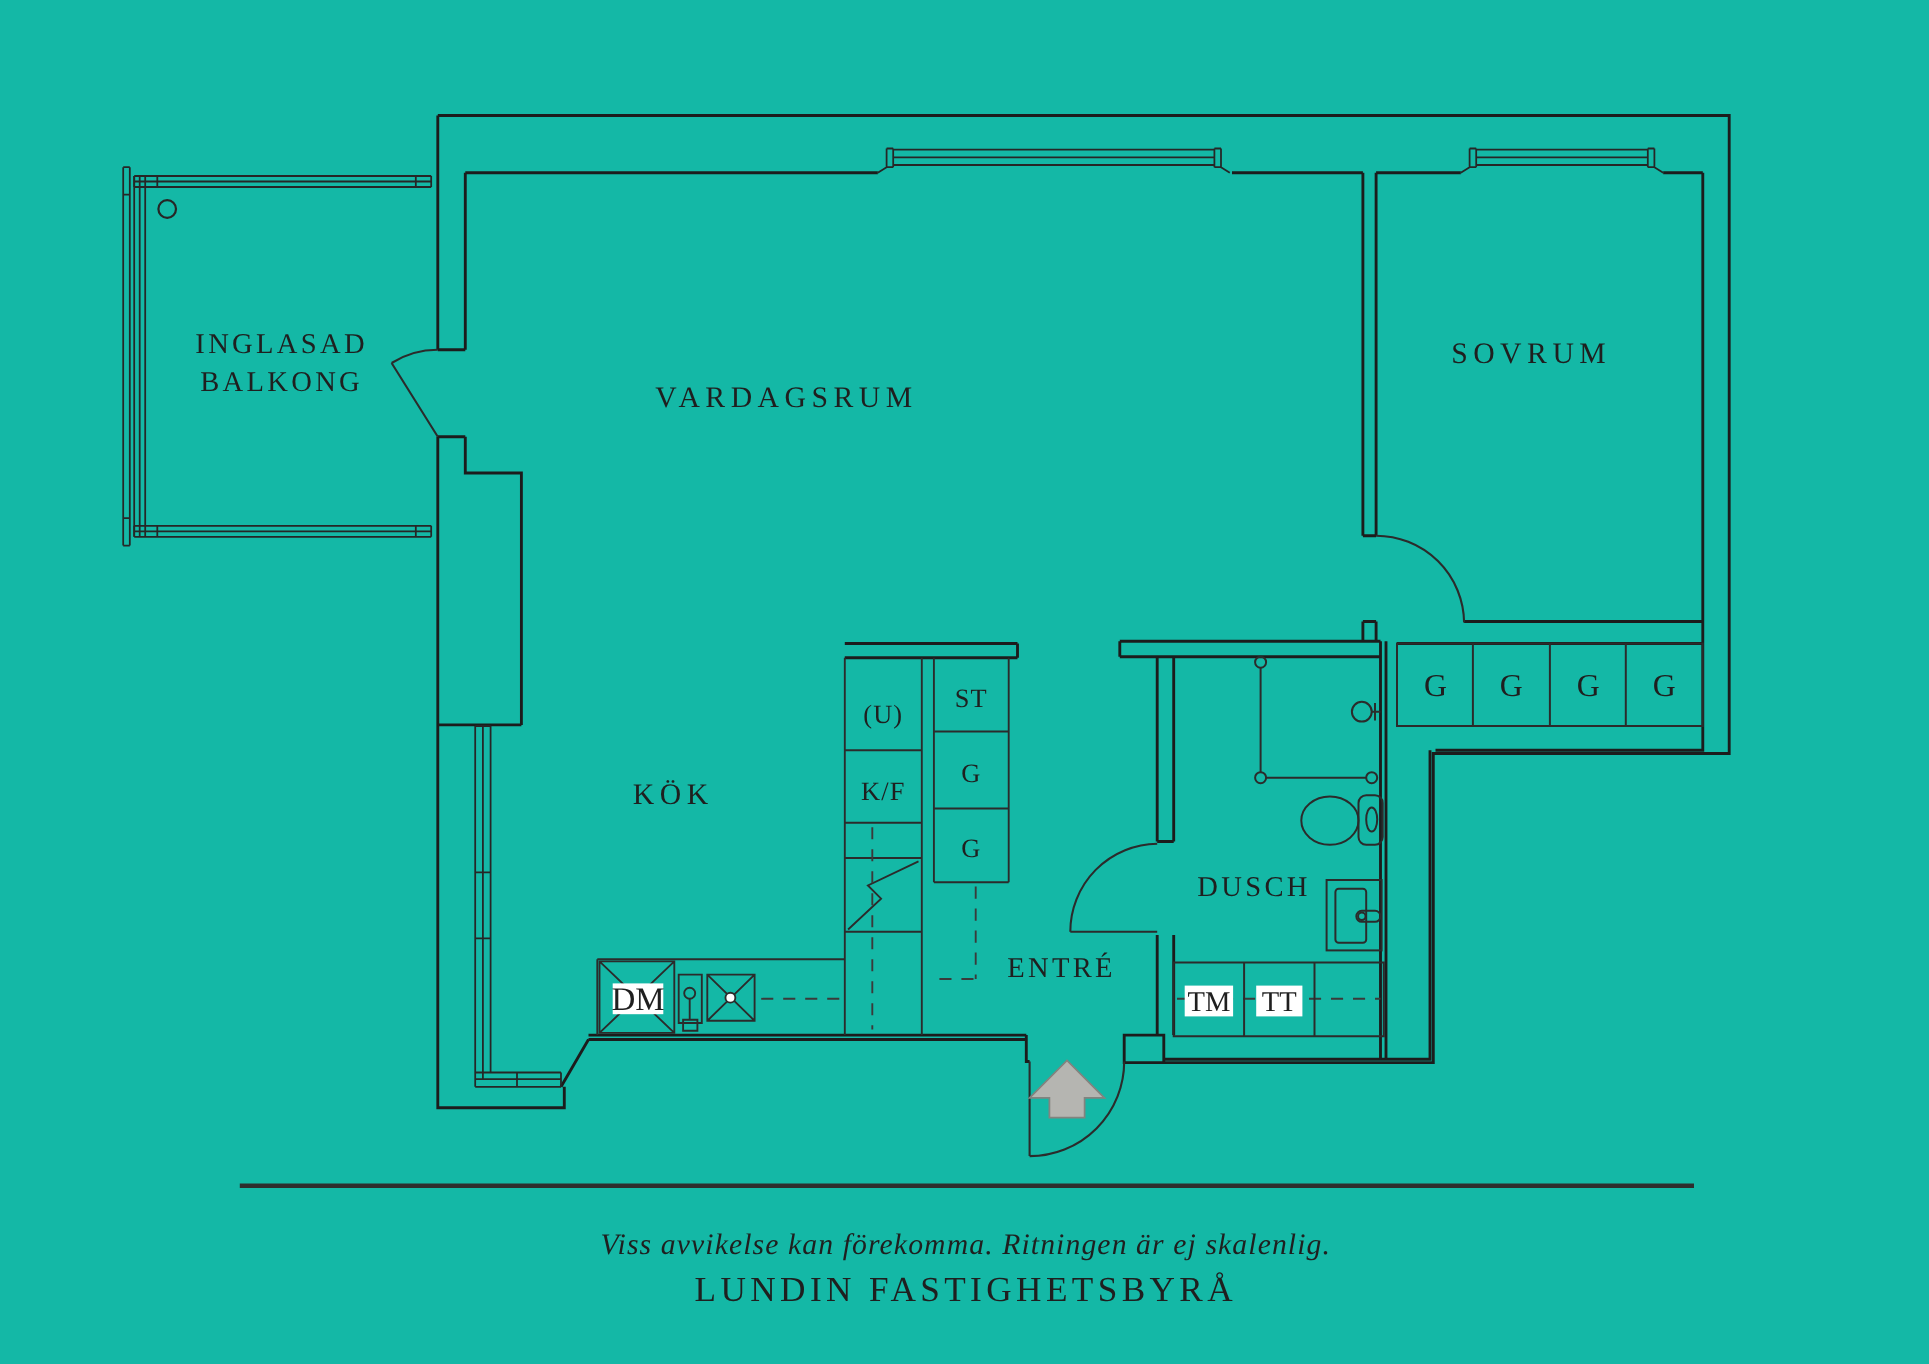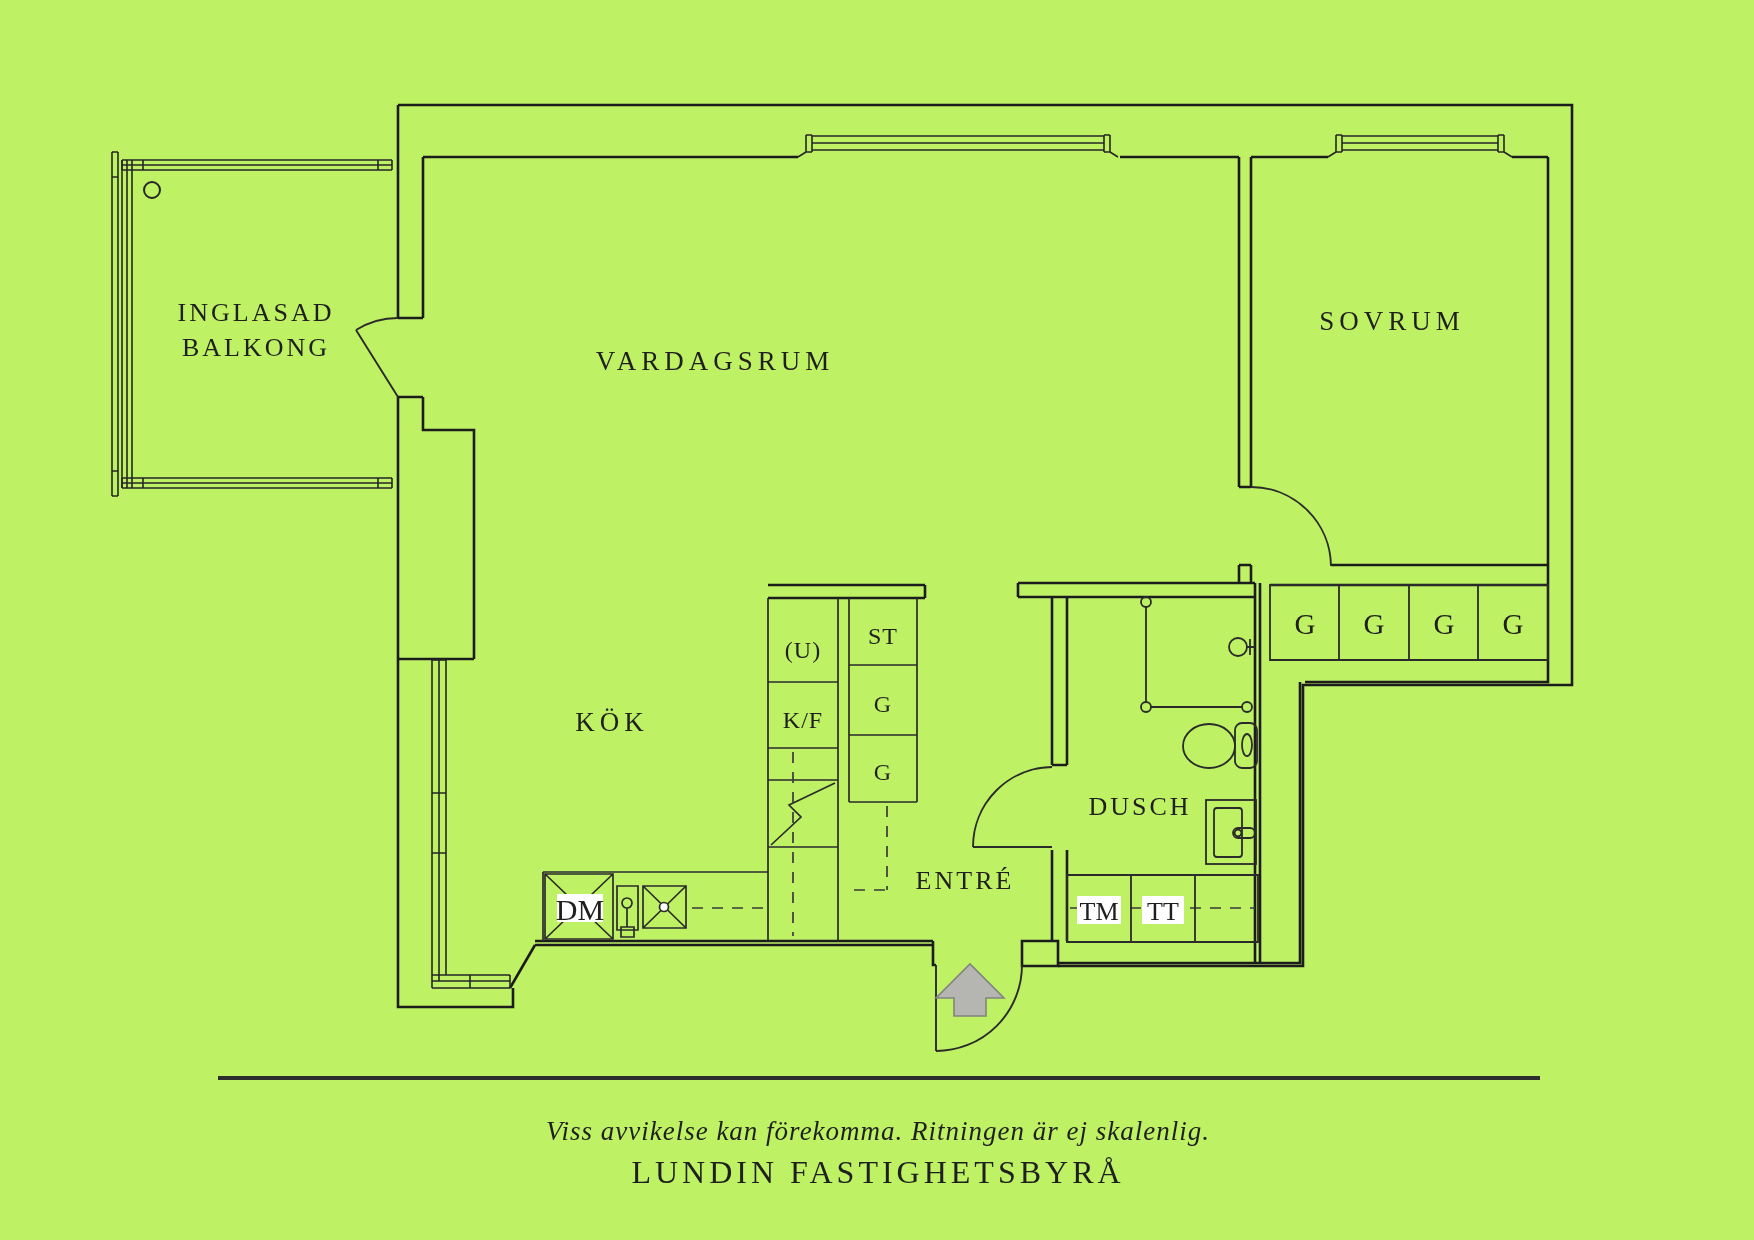--- a/index.html
+++ b/index.html
@@ -1,16 +1,16 @@
 <!DOCTYPE html>
 <html><head>
 <meta charset="utf-8">
 <style>
   html,body{margin:0;padding:0;background:#ffffff;}
-  .page{width:1754px;height:1240px;position:relative;background:#bef264;overflow:hidden;}
+  .page{width:1754px;height:1240px;position:relative;background:#14b8a6;overflow:hidden;}
   svg{display:block;}
   text{font-family:"Liberation Serif","DejaVu Serif",serif;fill:#1f1f1f;}
   .room-lbl{font-size:27px;letter-spacing:5px;}
   .room-lbl-sm{font-size:26px;letter-spacing:3px;}
   .cab-lbl{font-size:24px;letter-spacing:1px;}
   .g-lbl{font-size:29px;}
   .dm-lbl{font-size:30px;}
   .tm-lbl{font-size:26px;}
   .footer-it{font-size:27px;font-style:italic;letter-spacing:1px;}
   .footer-brand{font-size:32px;letter-spacing:4px;}

